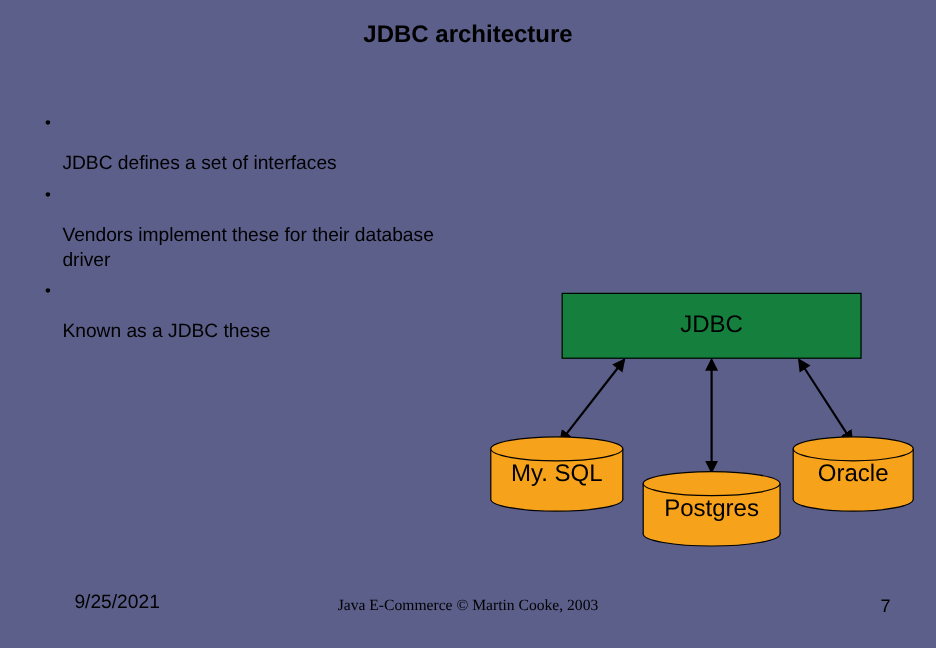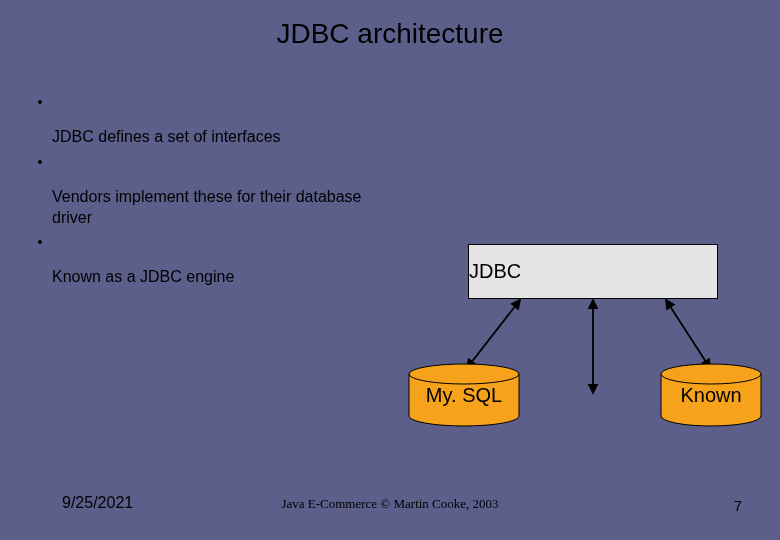--- a/index.html
+++ b/index.html
@@ -4,22 +4,22 @@
 <style>
   * { box-sizing: border-box; margin: 0; padding: 0; }
   html, body { width: 780px; height: 540px; overflow: hidden; }
   body {
     background: #5b5f8a;
     font-family: Arial, Helvetica, sans-serif;
     position: relative;
   }
   .title {
     color: #000;
-    font-size: 28px;
-    font-weight: normal;
+    font-size: 20px;
+    font-weight: bold;
     text-align: center;
     padding-top: 18px;
   }
   .bullets {
     position: absolute;
     top: 92px;
     left: 28px;
     width: 370px;
   }
   .bullet-row {
@@ -40,23 +40,23 @@
   .bullet-text { flex: 1; margin-top: 35px; }
   .diagram {
     position: absolute;
     left: 0; top: 0; width: 780px; height: 540px;
     pointer-events: none;
   }
   .box-jdbc {
     position: absolute;
     left: 468px; top: 244px;
     width: 250px; height: 55px;
-    background: #e5e5e5;
+    background: #15803d;
     border: 1px solid #000;
-    display: flex; align-items: center; justify-content: flex-start;
+    display: flex; align-items: center; justify-content: center;
     color: #000; font-size: 20px;
   }
   .cyl {
     position: absolute;
     display: flex; align-items: center; justify-content: center;
     color: #000; font-size: 20px;
   }
   .cyl svg { position: absolute; left: 0; top: 0; width: 100%; height: 100%; }
   .cyl .label { position: relative; z-index: 2; }
   .footer {
@@ -91,21 +91,21 @@
   <div class="bullet-row">
     <span class="dot">•</span>
     <span class="bullet-text">JDBC defines a set of interfaces</span>
   </div>
   <div class="bullet-row">
     <span class="dot">•</span>
     <span class="bullet-text">Vendors implement these for their database driver</span>
   </div>
   <div class="bullet-row">
     <span class="dot">•</span>
-    <span class="bullet-text">Known as a JDBC engine</span>
+    <span class="bullet-text">Known as a JDBC these</span>
   </div>
 </div>
 
 <div class="diagram">
 
   <div class="box-jdbc">
     <span>JDBC</span>
   </div>
 
   <svg width="780" height="540" style="position:absolute;left:0;top:0">
@@ -129,30 +129,40 @@
     <svg viewBox="0 0 114 66" preserveAspectRatio="none">
       <ellipse cx="57" cy="54" rx="55" ry="10" fill="#f6a21b" stroke="#000"></ellipse>
       <rect x="2" y="12" width="110" height="42" fill="#f6a21b"></rect>
       <line x1="2" y1="12" x2="2" y2="54" stroke="#000"></line>
       <line x1="112" y1="12" x2="112" y2="54" stroke="#000"></line>
       <ellipse cx="57" cy="12" rx="55" ry="10" fill="#f6a21b" stroke="#000"></ellipse>
     </svg>
     <span class="label">My. SQL</span>
   </div>
 
+  <div class="cyl" style="left:534px; top:391px; width:118px; height:66px;">
+    <svg viewBox="0 0 118 66" preserveAspectRatio="none">
+      <ellipse cx="59" cy="54" rx="57" ry="10" fill="#f6a21b" stroke="#000"></ellipse>
+      <rect x="2" y="12" width="114" height="42" fill="#f6a21b"></rect>
+      <line x1="2" y1="12" x2="2" y2="54" stroke="#000"></line>
+      <line x1="116" y1="12" x2="116" y2="54" stroke="#000"></line>
+      <ellipse cx="59" cy="12" rx="57" ry="10" fill="#f6a21b" stroke="#000"></ellipse>
+    </svg>
+    <span class="label">Postgres</span>
+  </div>
 
   <div class="cyl" style="left:659px; top:362px; width:104px; height:66px;">
     <svg viewBox="0 0 104 66" preserveAspectRatio="none">
       <ellipse cx="52" cy="54" rx="50" ry="10" fill="#f6a21b" stroke="#000"></ellipse>
       <rect x="2" y="12" width="100" height="42" fill="#f6a21b"></rect>
       <line x1="2" y1="12" x2="2" y2="54" stroke="#000"></line>
       <line x1="102" y1="12" x2="102" y2="54" stroke="#000"></line>
       <ellipse cx="52" cy="12" rx="50" ry="10" fill="#f6a21b" stroke="#000"></ellipse>
     </svg>
-    <span class="label">Known</span>
+    <span class="label">Oracle</span>
   </div>
 
 </div>
 
 <div class="footer">
   <span class="footer-left">9/25/2021</span>
   <span class="footer-center">Java E-Commerce © Martin Cooke, 2003</span>
   <span class="footer-right">7</span>
 </div>
 

